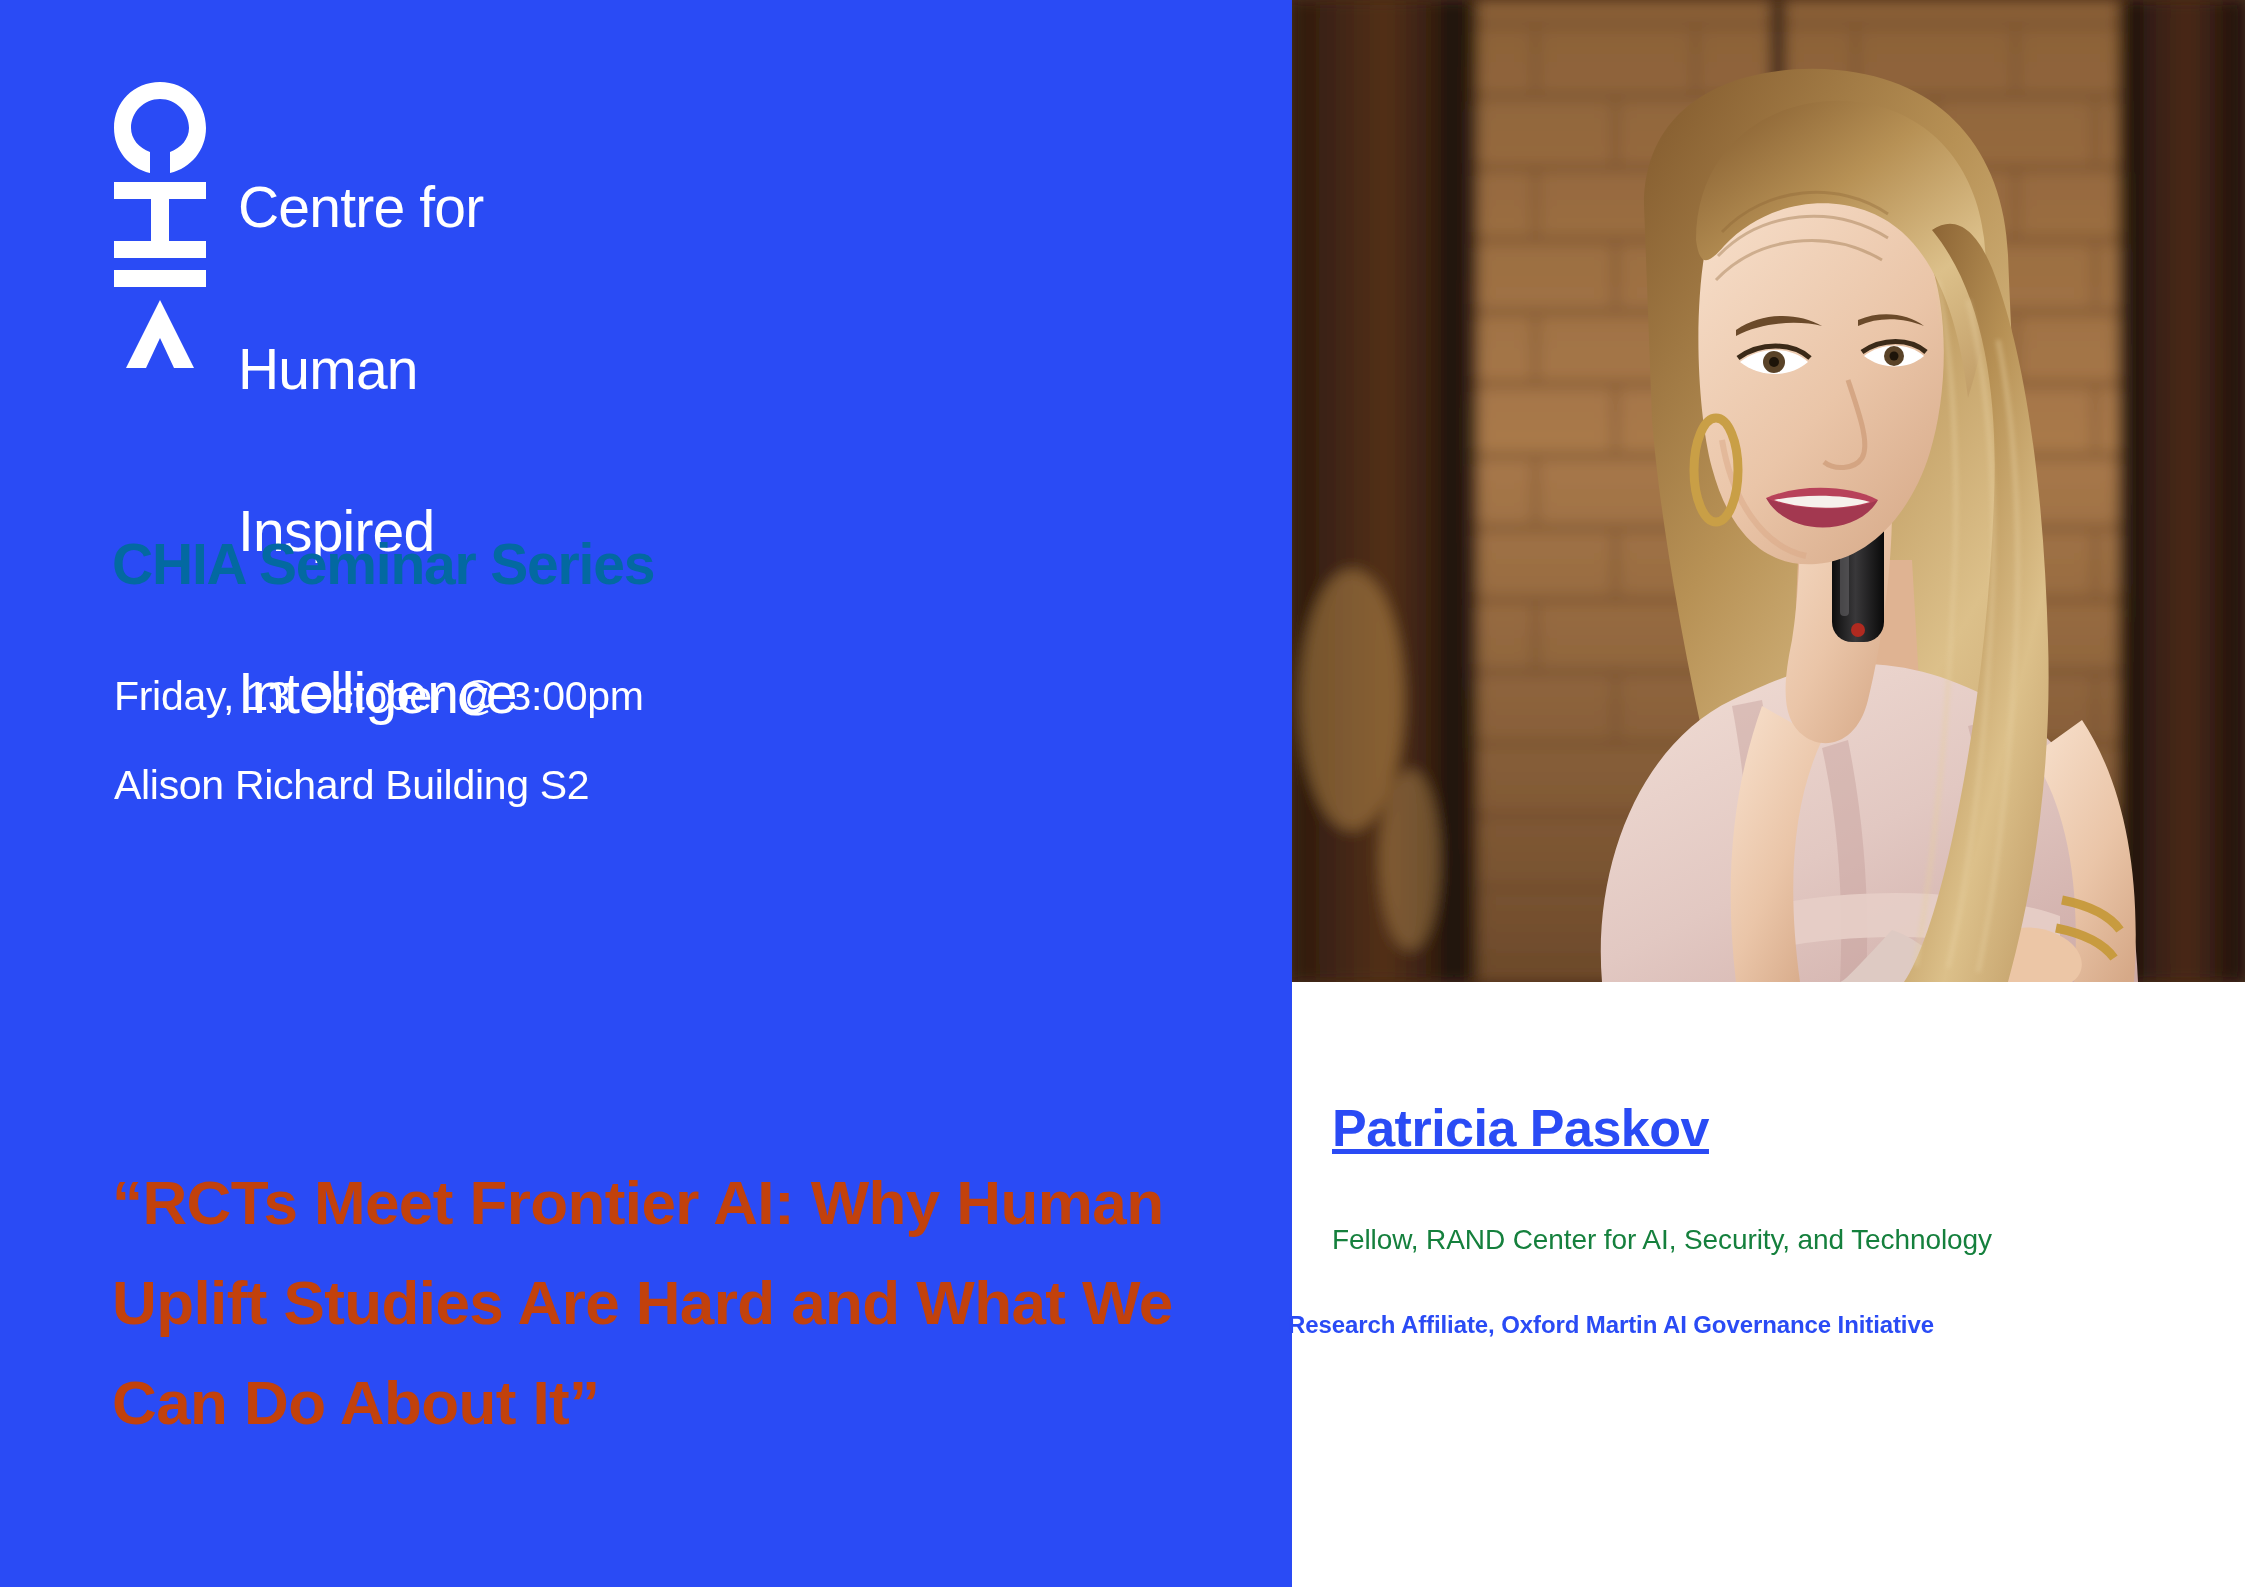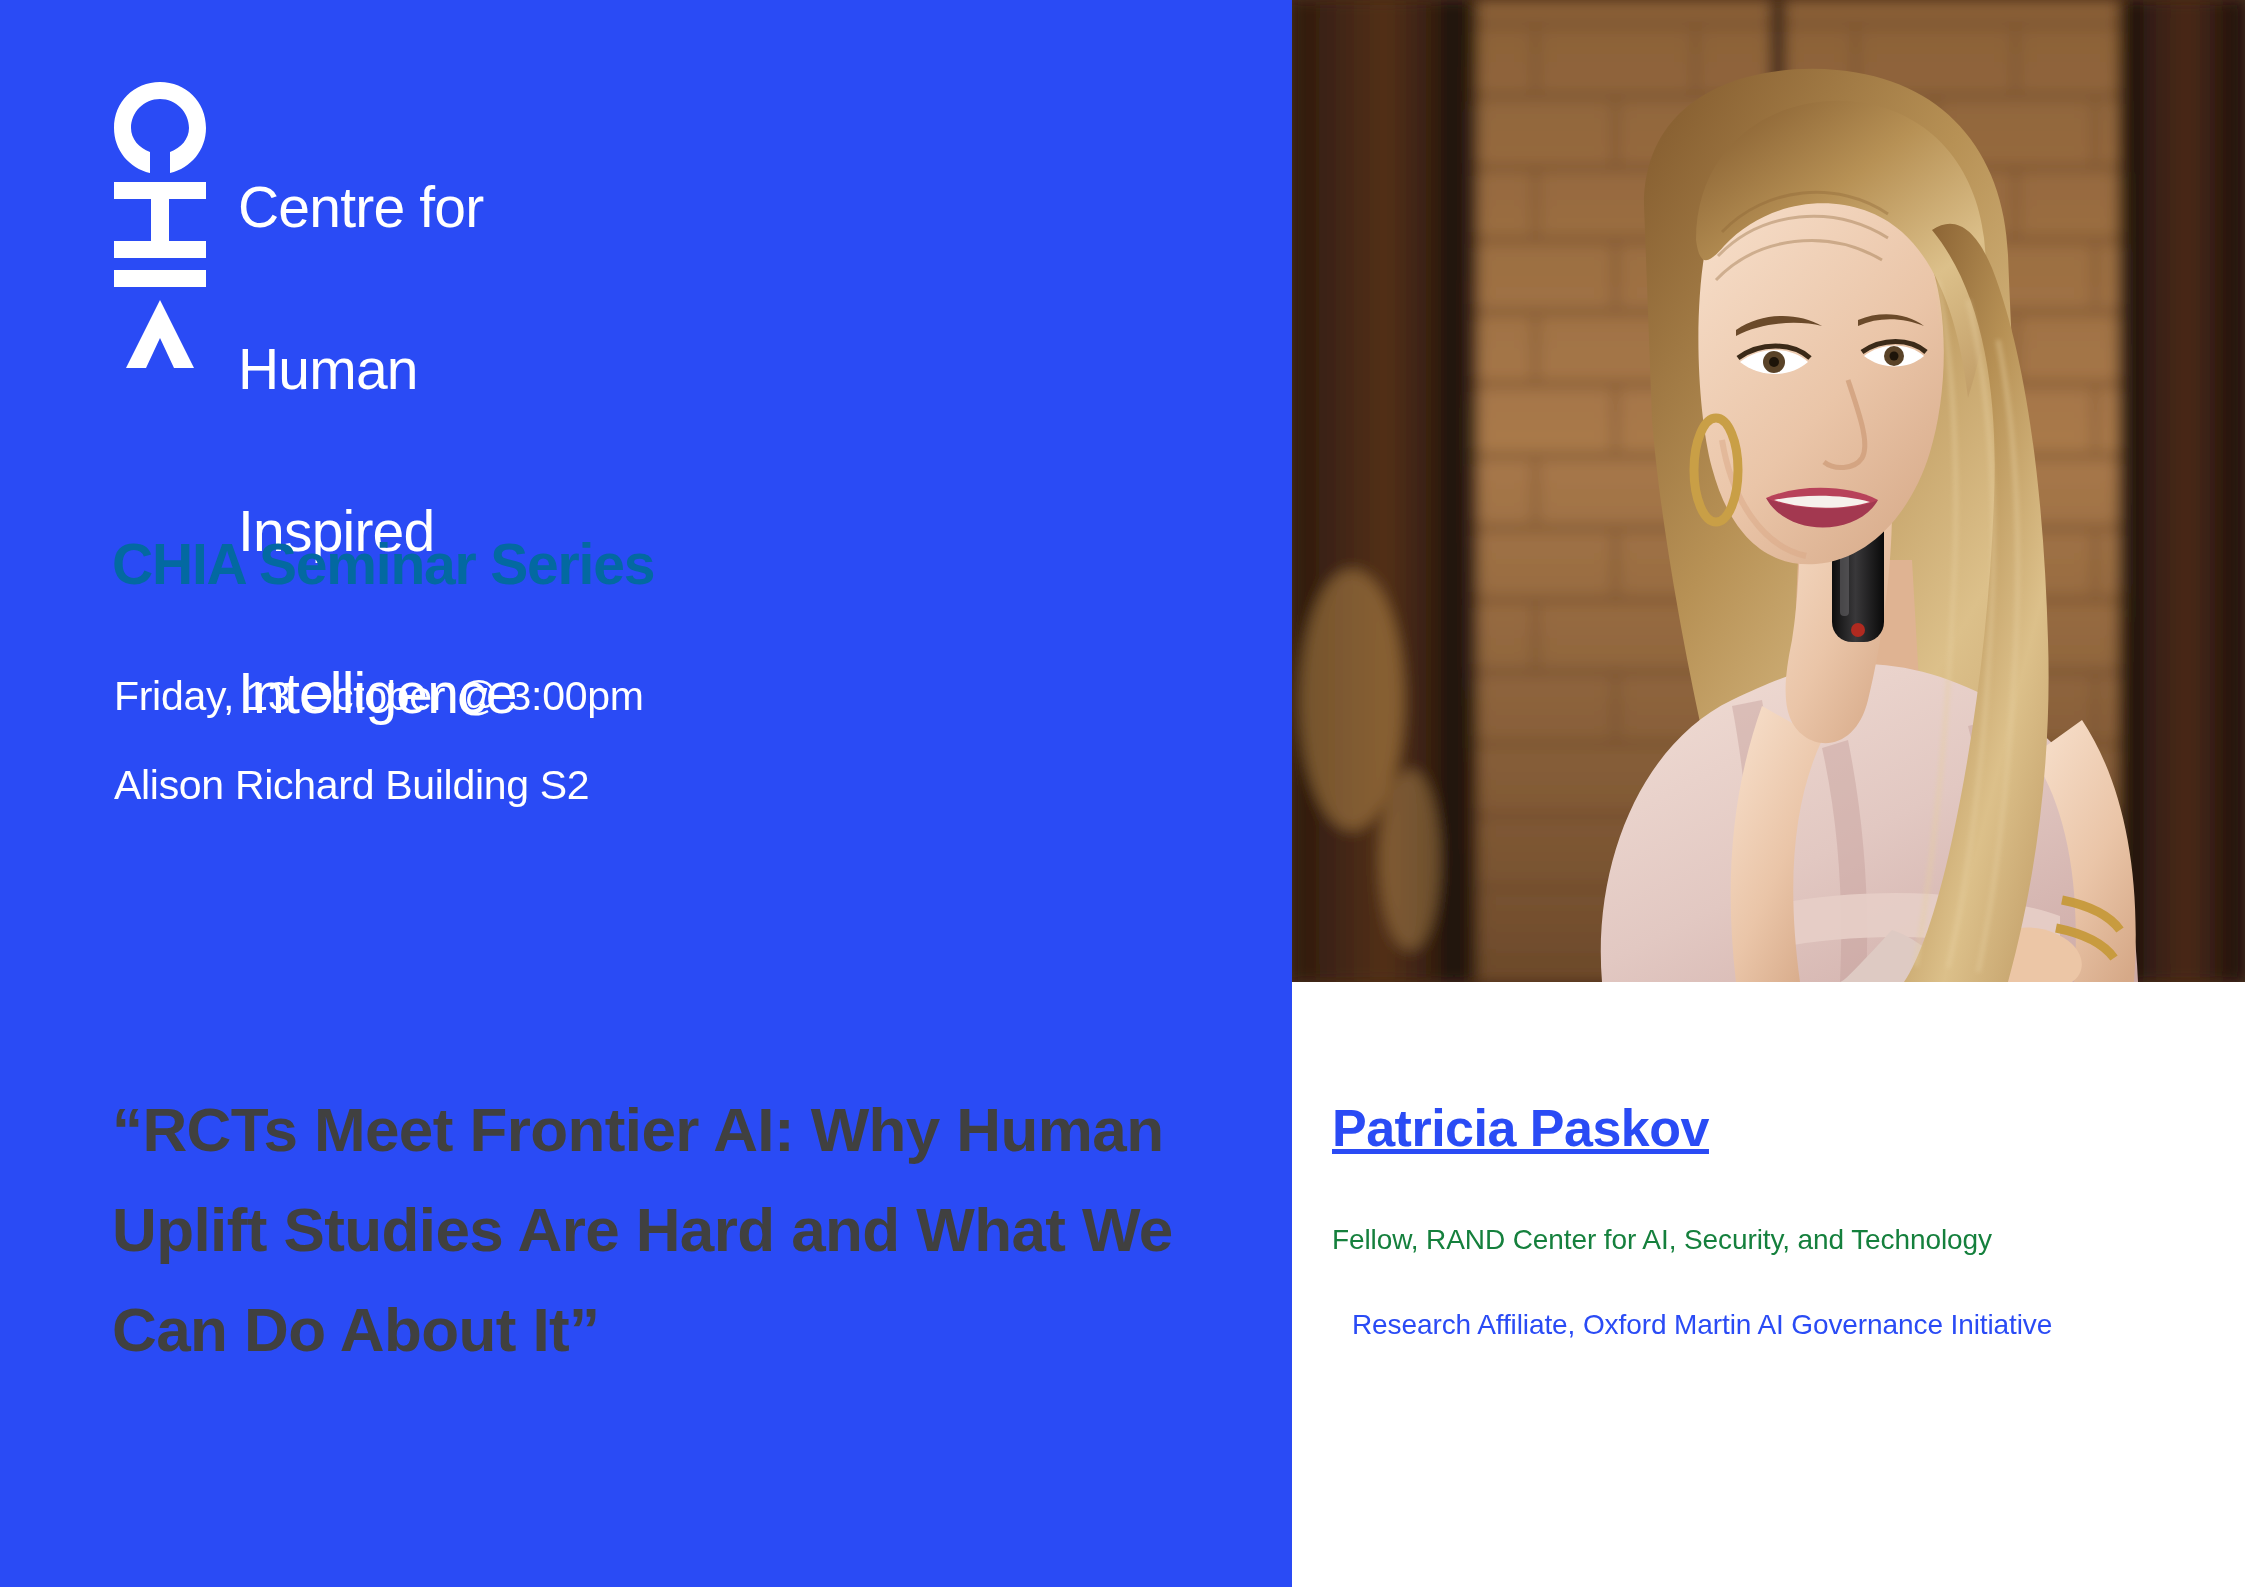--- a/index.html
+++ b/index.html
@@ -85,23 +85,23 @@
     color: #ffffff;
     font-size: 41px;
     line-height: 48px;
     font-weight: 400;
     letter-spacing: -0.3px;
     white-space: nowrap;
   }
   .talk-title {
     position: absolute;
     left: 112px;
-    top: 1080px;
+    top: 1153px;
     width: 1090px;
-    color: #404040;
+    color: #c2410c;
     font-size: 62px;
     line-height: 100px;
     font-weight: 700;
     letter-spacing: -0.6px;
   }
 
   
   .photo {
     position: absolute;
     left: 1292px;
@@ -140,26 +140,26 @@
     top: 1222px;
     color: #15803d;
     font-size: 28px;
     line-height: 36px;
     font-weight: 400;
     letter-spacing: -0.1px;
     white-space: nowrap;
   }
   .speaker-role-2 {
     position: absolute;
-    left: 1352px;
+    left: 1288px;
     top: 1307px;
     color: #2A4BF5;
-    font-size: 28px;
+    font-size: 24px;
     line-height: 36px;
-    font-weight: 400;
+    font-weight: 700;
     letter-spacing: -0.1px;
     white-space: nowrap;
   }
 </style>
 </head>
 <body>
 
 <div id="poster">
 
   <div class="blue-panel"></div>

